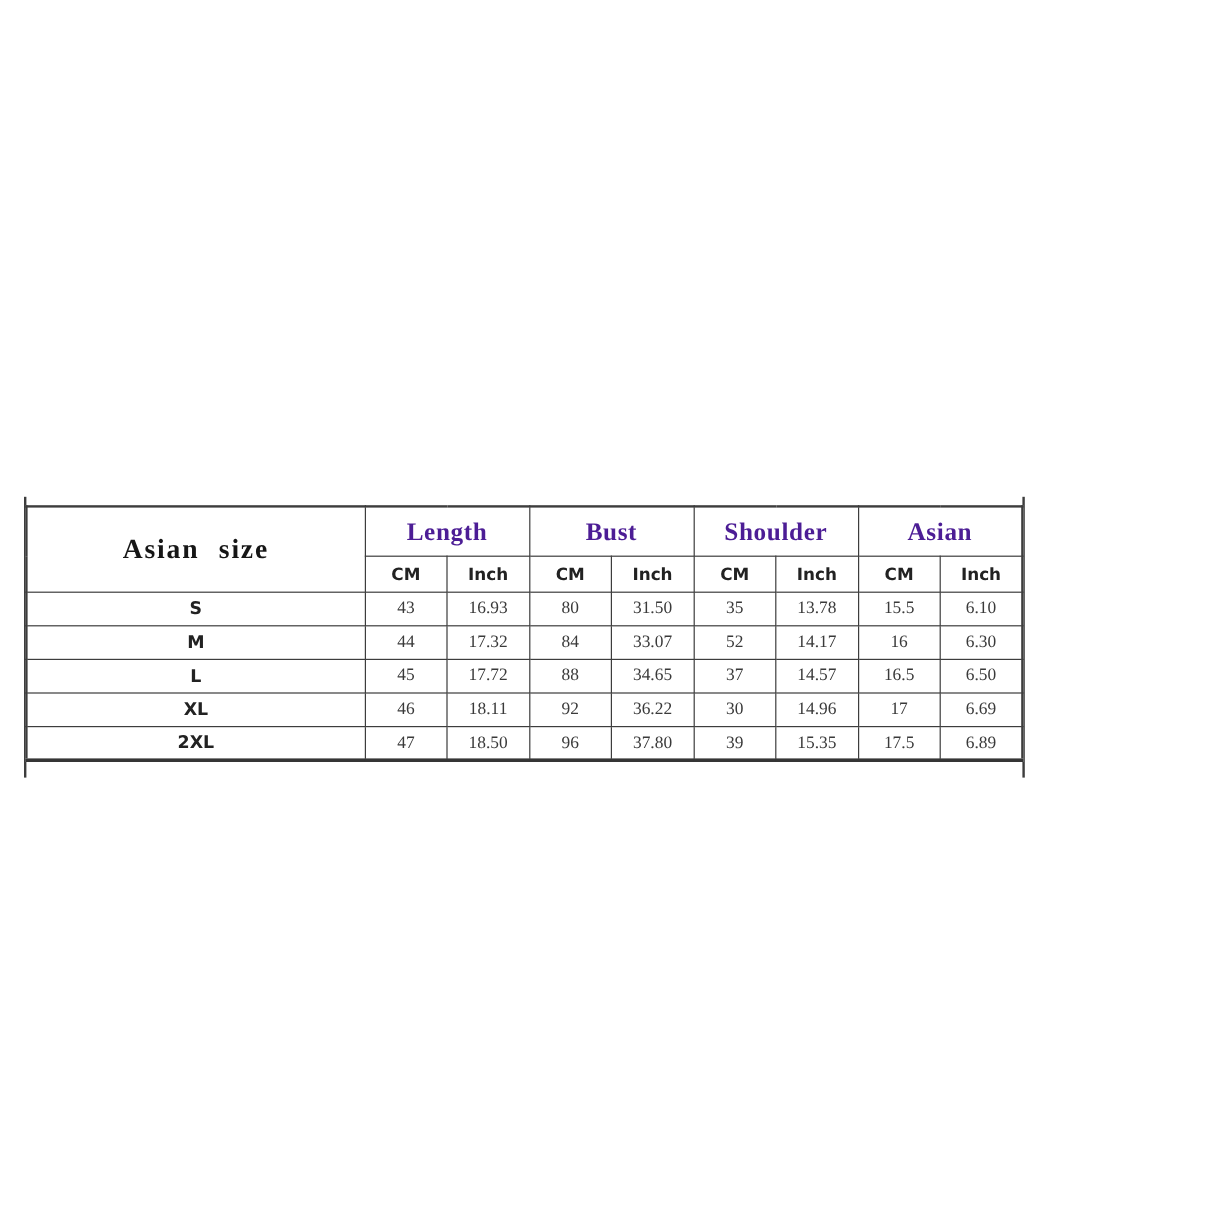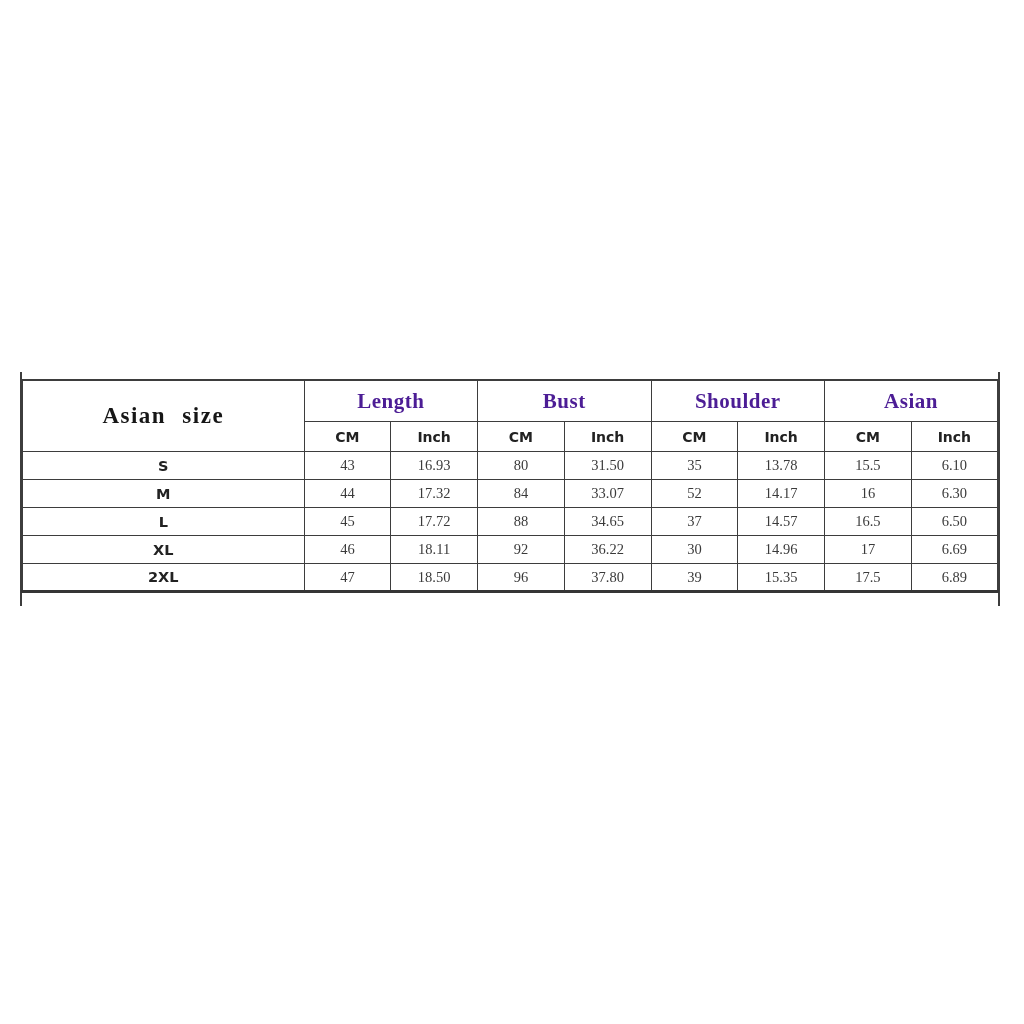--- a/index.html
+++ b/index.html
@@ -7,22 +7,22 @@
     position: relative;
     width: 1024px;
     height: 1024px;
     background: #ffffff;
     overflow: hidden;
     font-family: "DejaVu Sans", sans-serif;
   }
   .table-wrap {
     position: absolute;
     left: 21px;
-    top: 379px;
-    width: 978px;
+    top: 421px;
+    width: 832px;
   }
   
   .vline {
     position: absolute;
     width: 2px;
     background: #3d3d3d;
     top: -7px;
     bottom: -13px;
     z-index: 0;
   }

